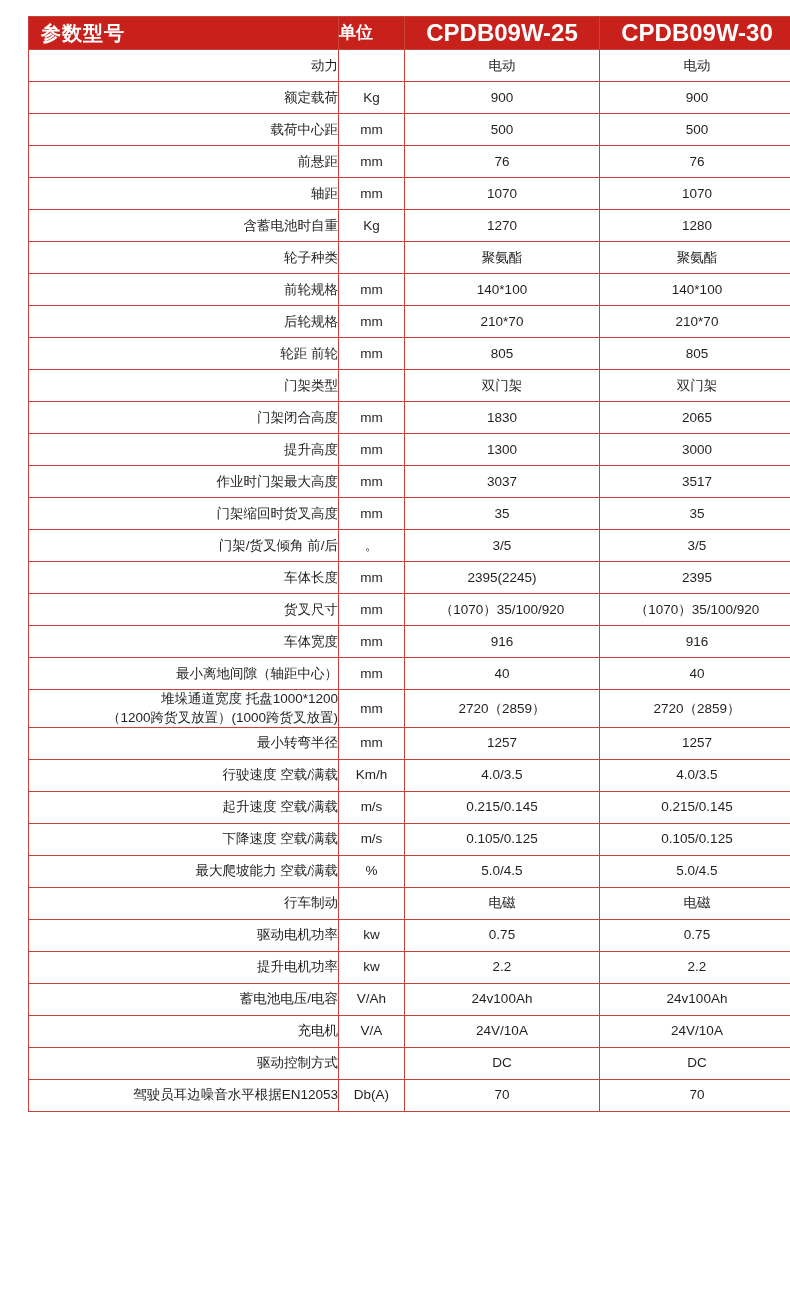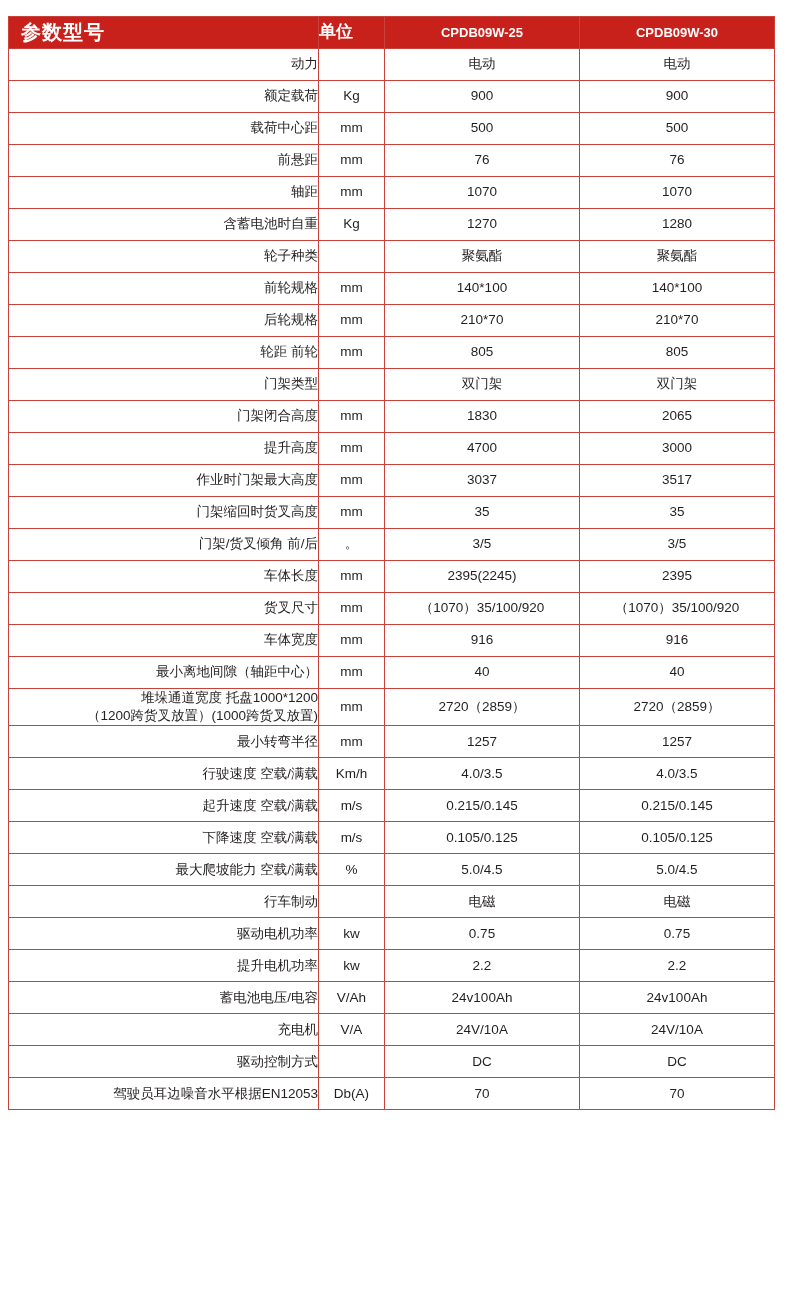--- a/index.html
+++ b/index.html
@@ -7,21 +7,21 @@
     padding: 0;
     background: #ffffff;
   }
   body {
     width: 790px;
     height: 1316px;
     font-family: "Liberation Sans", sans-serif;
     color: #231f20;
   }
   .spec-wrap {
-    padding: 16px 12px 12px 8px;
+    padding: 16px 12px 12px 28px;
     box-sizing: border-box;
     width: 711px;
   }
   table.spec {
     border-collapse: collapse;
     width: 766px;
     table-layout: fixed;
   }
   table.spec col.c-param { width: 310px; }
   table.spec col.c-unit  { width: 66px; }
@@ -50,21 +50,21 @@
     font-weight: bold;
     letter-spacing: 1px;
   }
   thead th.h-unit {
     text-align: left;
     font-size: 17px;
     font-weight: bold;
   }
   thead th.h-model {
     text-align: center;
-    font-size: 13px;
+    font-size: 24px;
     font-weight: bold;
   }
   td.param {
     text-align: right;
     padding-left: 10px;
     padding-right: 4px;
   }
   td.unit, td.val {
     text-align: center;
   }
@@ -173,21 +173,21 @@
         </tr>
         <tr>
           <td class="param">门架闭合高度</td>
           <td class="unit">mm</td>
           <td class="val">1830</td>
           <td class="val">2065</td>
         </tr>
         <tr>
           <td class="param">提升高度</td>
           <td class="unit">mm</td>
-          <td class="val">4700</td>
+          <td class="val">1300</td>
           <td class="val">3000</td>
         </tr>
         <tr>
           <td class="param">作业时门架最大高度</td>
           <td class="unit">mm</td>
           <td class="val">3037</td>
           <td class="val">3517</td>
         </tr>
         <tr>
           <td class="param">门架缩回时货叉高度</td>

